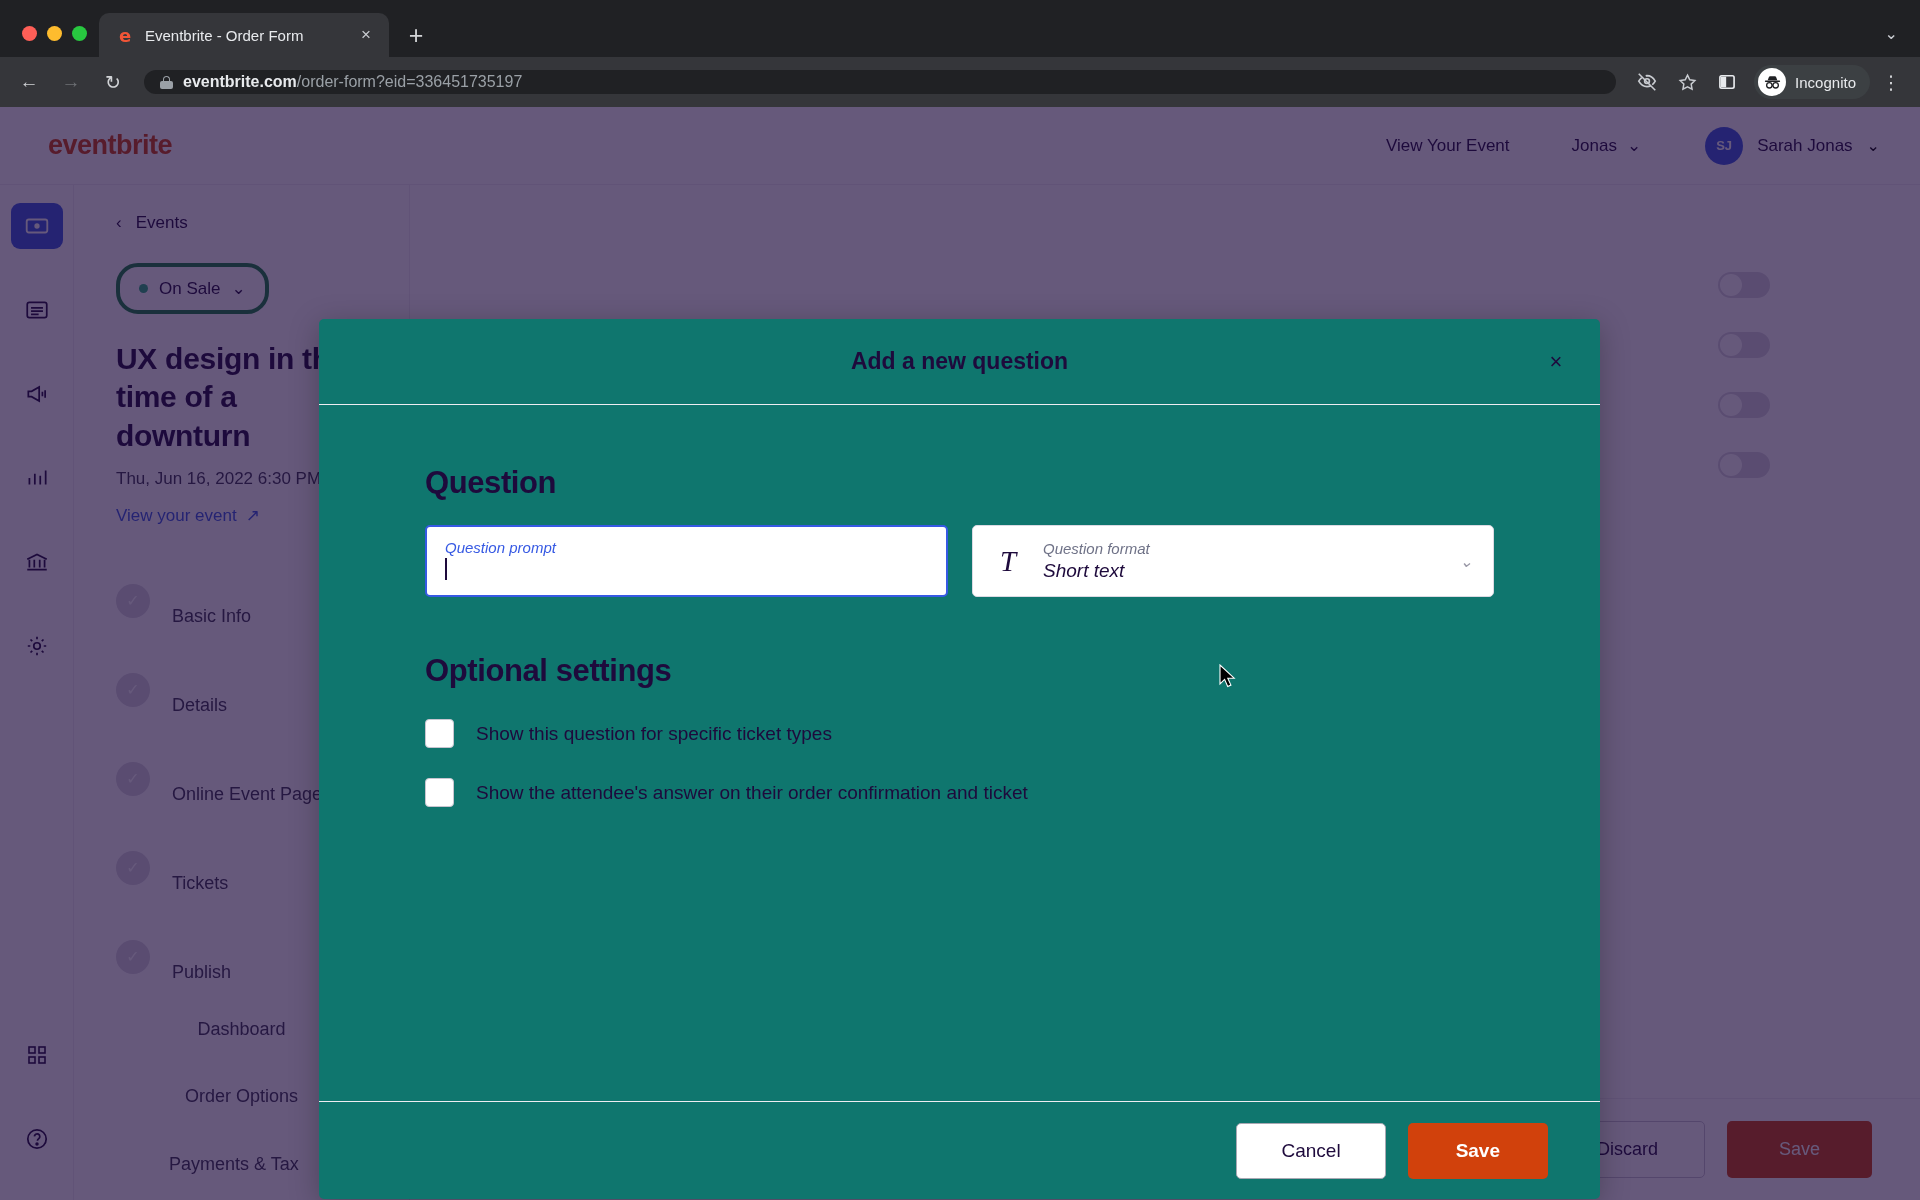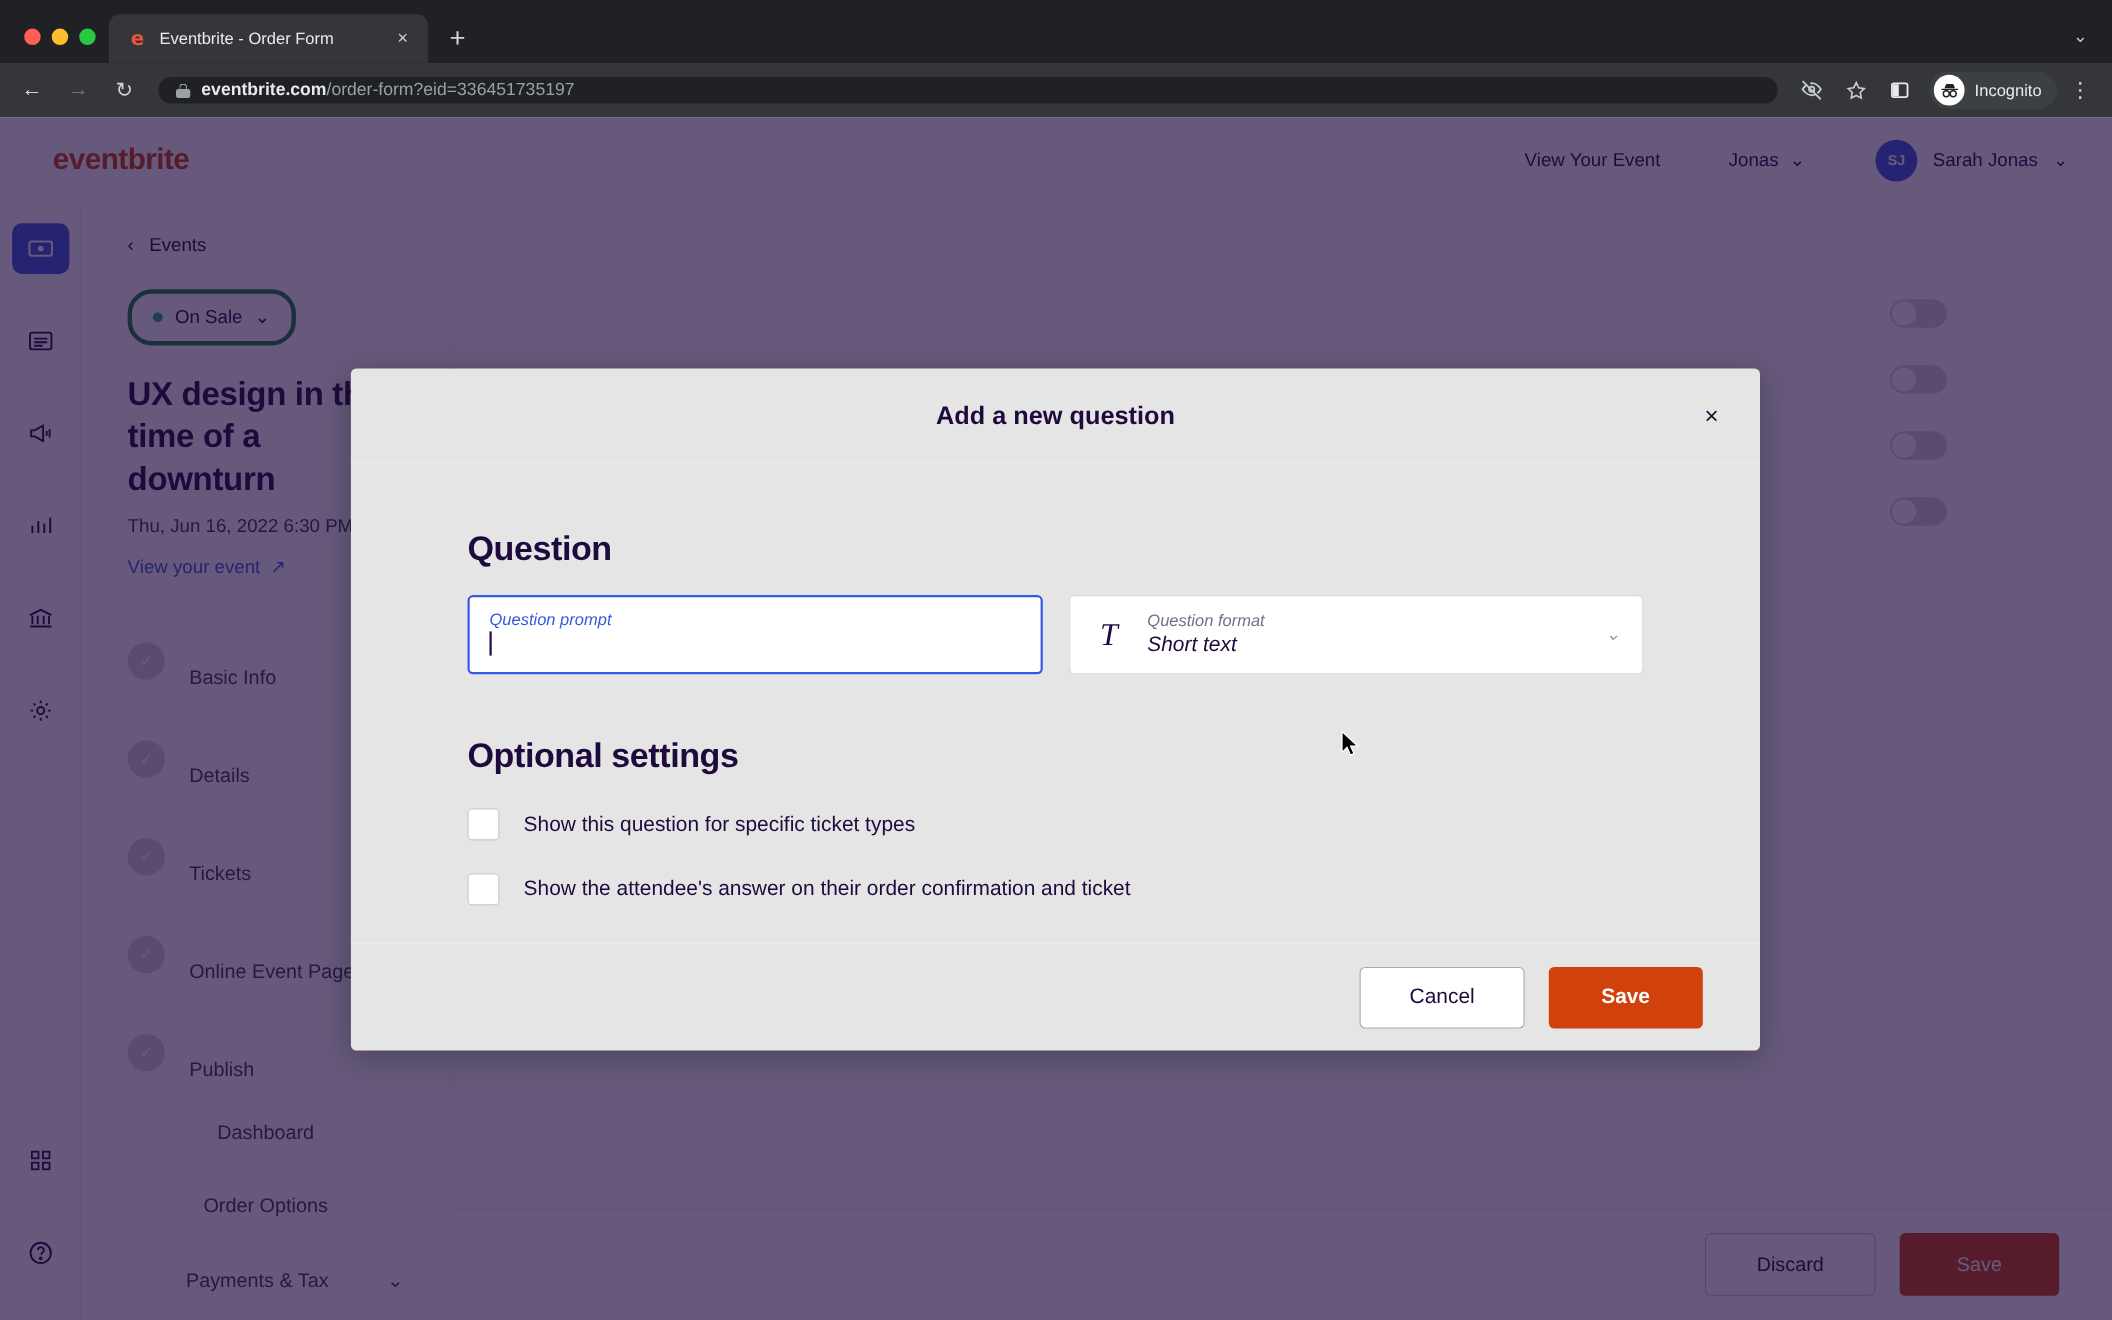--- a/index.html
+++ b/index.html
@@ -167,24 +167,23 @@
   }
   .btn-save-page {
     background:#d1410c; color:#fff; border:none;
     padding: 18px 52px; border-radius: 5px; font-size:18px;
   }
 
   .scrim { position:absolute; inset:0; background: rgba(30,10,60,0.68); }
 
   
   .modal {
-    position:absolute; left: 319px; top: 212px; width: 1281px; height: 620px;
-    background:#e5e5e5; border-radius: 5px; display:flex; flex-direction:column;
+    position:absolute; left: 319px; top: 212px; width: 1281px; height: 880px;
+    background:#0f766e; border-radius: 5px; display:flex; flex-direction:column;
     box-shadow: 0 6px 30px rgba(0,0,0,.25);
-    margin-top: 16px;
   }
   .modal-head {
     height: 86px; display:flex; align-items:center; justify-content:center;
     position:relative; border-bottom:1px solid #eeedf2; flex:none;
   }
   .modal-title { font-size: 23px; font-weight: bold; color:#1e0a3c; }
   .modal-close {
     position:absolute; right: 26px; top: 50%; transform: translateY(-50%);
     width: 36px; height:36px; display:flex; align-items:center; justify-content:center;
     font-size: 22px; color:#1e0a3c;
@@ -401,25 +400,25 @@
             <div class="nav-step">
               <span class="step-check">✓</span>
               <span class="nav-step-label">Basic Info</span>
             </div>
             <div class="nav-step">
               <span class="step-check">✓</span>
               <span class="nav-step-label">Details</span>
             </div>
             <div class="nav-step">
               <span class="step-check">✓</span>
-              <span class="nav-step-label">Tickets</span>
+              <span class="nav-step-label">Online Event Page</span>
             </div>
             <div class="nav-step">
               <span class="step-check">✓</span>
-              <span class="nav-step-label">Online Event Page</span>
+              <span class="nav-step-label">Tickets</span>
             </div>
             <div class="nav-step">
               <span class="step-check">✓</span>
               <span class="nav-step-label">Publish</span>
             </div>
 
             <div class="nav-link-row">
               <span class="grow">Dashboard</span>
             </div>
             <div class="nav-link-row">

